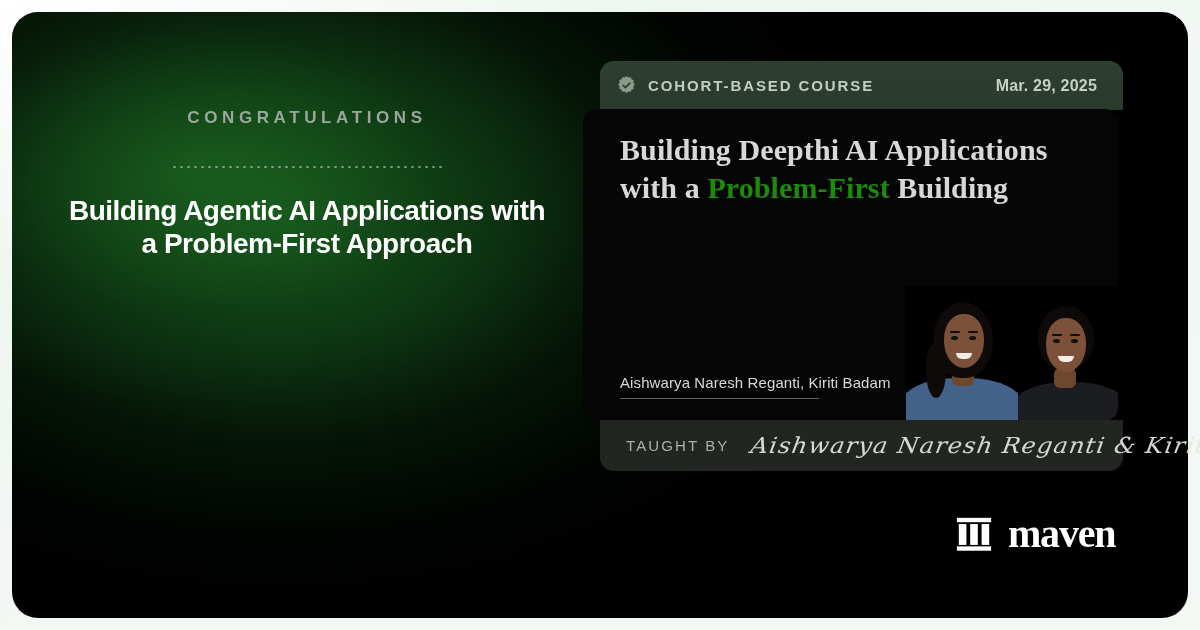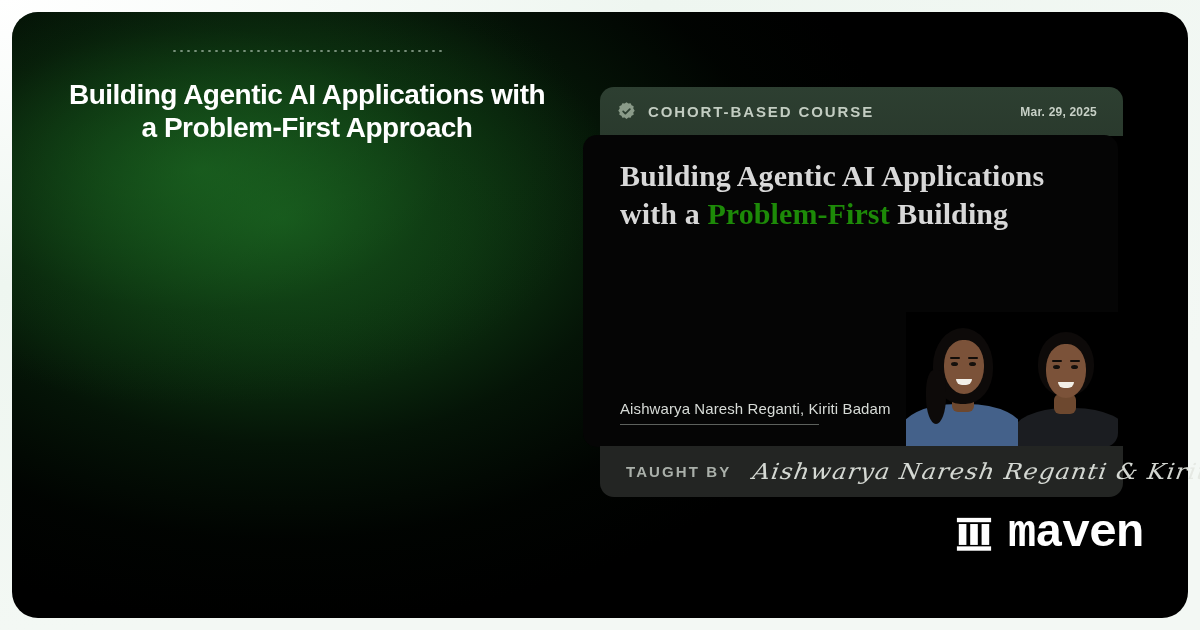--- a/index.html
+++ b/index.html
@@ -58,36 +58,36 @@
   }
   #for-completing{margin-top:59px;}
   #course-name{
     margin-top:26px;color:#ffffff;
     font-size:28px;line-height:33px;font-weight:700;letter-spacing:-0.5px;
     max-width:490px;
   }
 
   
   #card{
-    position:absolute;left:600px;top:87px;width:523px;height:410px;
+    position:absolute;left:600px;top:61px;width:523px;height:410px;
   }
   #card-head{
     position:absolute;left:0;top:0;width:523px;height:49px;
     border-radius:14px 14px 0 0;
     background:linear-gradient(180deg,#2d3f31 0%,#2a3a2d 100%);
     display:flex;align-items:center;padding:0 26px 0 16px;
     box-sizing:border-box;
   }
   #verified{width:21px;height:21px;flex:0 0 21px;margin-right:11px;display:block;}
   #head-label{
     color:#c3cdc2;font-size:15px;font-weight:700;letter-spacing:1.9px;
     text-transform:uppercase;white-space:nowrap;
   }
   #head-date{
-    margin-left:auto;color:#c7d0c6;font-size:12px;font-weight:700;
+    margin-left:auto;color:#c7d0c6;font-size:16px;font-weight:700;
     letter-spacing:0.2px;white-space:nowrap;
   }
 
   #card-body{
     position:absolute;left:-17px;top:48px;width:535px;height:312px;
     background:#050505;border-radius:14px;overflow:hidden;
   }
   #card-title{
     position:absolute;left:37px;top:22px;width:440px;
     font-family:"Liberation Serif", serif;
@@ -123,73 +123,74 @@
   .brow{position:absolute;height:2px;border-radius:2px;background:#120d09;}
 
   
   #card-foot{
     position:absolute;left:0;top:359px;width:523px;height:51px;
     border-radius:0 0 14px 14px;
     background:#232523;
     display:flex;align-items:center;padding-left:26px;box-sizing:border-box;
   }
   #taught-by-label{
-    color:#aab0aa;font-size:15px;font-weight:700;letter-spacing:2.1px;
+    color:#aab0aa;font-size:15px;font-weight:400;letter-spacing:2.1px;
     text-transform:uppercase;white-space:nowrap;
   }
   #signature{
     margin-left:22px;color:#e4e8e2;font-size:24px;white-space:nowrap;
     font-family:"DejaVu Serif", serif;
     font-style:italic;font-weight:400;letter-spacing:1.2px;
     transform:skewX(-9deg) scaleY(0.92);
     opacity:.92;
   }
 
   
   #logo{
     position:absolute;left:955px;top:515px;
     display:flex;align-items:center;
   }
   #logo-mark{width:38px;height:38px;display:block;margin-right:15px;}
   #logo-text{
-    color:#ffffff;font-size:47px;font-weight:700;letter-spacing:-1.2px;
-    font-family:Liberation Mono, monospace;line-height:38px;
+    color:#ffffff;font-size:40px;font-weight:700;letter-spacing:-1.2px;
+    font-family:Liberation Serif, serif;line-height:38px;
   }
 </style>
 </head>
 <body>
 
 <div id="stage">
   <div id="panel">
     <div id="glow"></div>
     <div id="glow2"></div>
   </div>
 
   <div id="left">
+    <div class="eyebrow" id="congrats">CONGRATULATIONS</div>
 
 
     <div id="divider"></div>
 
 
     <div id="course-name">Building Agentic AI Applications with a Problem-First Approach</div>
   </div>
 
   <div id="card">
 
     <div id="card-head">
       <svg id="verified" viewBox="0 0 24 24">
         <path fill="#8a9b89" d="M12 1.3l2.1 1.65 2.6-.45 1.1 2.42 2.42 1.1-.45 2.6L21.4 11l-1.63 2.1.45 2.6-2.42 1.1-1.1 2.42-2.6-.45L12 20.7l-2.1-1.93-2.6.45-1.1-2.42-2.42-1.1.45-2.6L2.6 11l1.63-2.38-.45-2.6 2.42-1.1 1.1-2.42 2.6.45z"></path>
         <path fill="none" stroke="#2d3f31" stroke-width="2.1" stroke-linecap="round" stroke-linejoin="round" d="M8.2 11.9l2.5 2.5 5.1-5.1"></path>
       </svg>
       <span id="head-label">COHORT-BASED COURSE</span>
       <span id="head-date">Mar. 29, 2025</span>
     </div>
 
     <div id="card-body">
-      <div id="card-title"><span>Building Agentic AI Applications with a </span><span class="hl">Problem-First</span><span> Building</span></div>
+      <div id="card-title"><span>Building Deepthi AI Applications with a </span><span class="hl">Problem-First</span><span> Building</span></div>
 
       <div id="authors">Aishwarya Naresh Reganti, Kiriti Badam</div>
       <div id="authors-rule"></div>
 
       <div id="photos">
 
         <div class="headshot hs-a">
           <div class="body" style="left:-6px;top:92px;width:124px;height:60px;background:#44618a;"></div>
           <div class="neck" style="left:46px;top:78px;width:22px;height:22px;"></div>
           <div class="hair" style="left:27px;top:16px;width:60px;height:76px;"></div>

